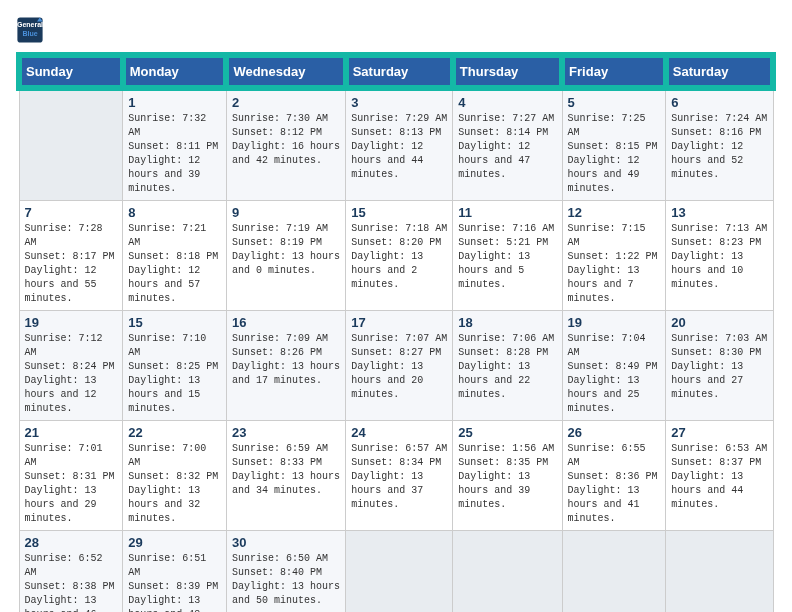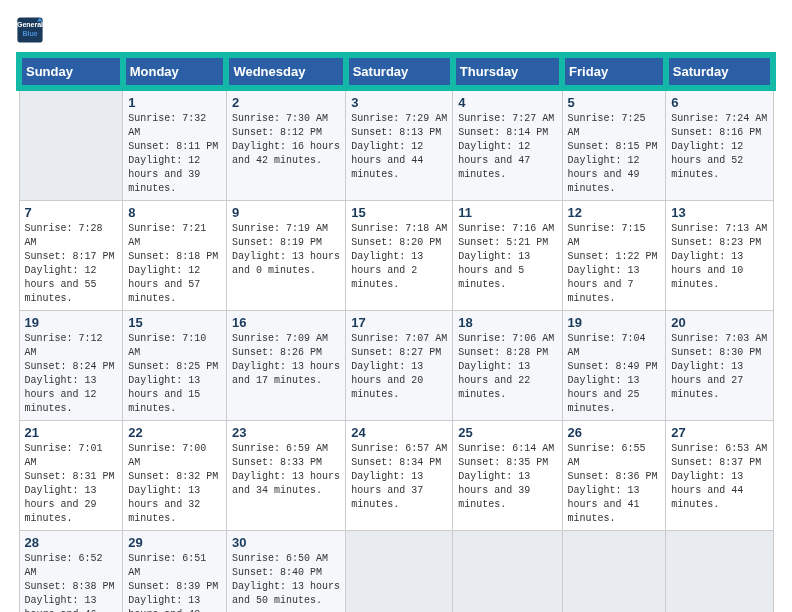--- a/index.html
+++ b/index.html
@@ -310,21 +310,21 @@
           <span class="day-number">24</span>
         <div class="day-info">
           <span>Sunrise: 6:57 AM</span><br>
           <span>Sunset: 8:34 PM</span><br>
           <span>Daylight: 13 hours and 37 minutes.</span>
         </div>
         </td>
         <td>
           <span class="day-number">25</span>
         <div class="day-info">
-          <span>Sunrise: 6:14 AM</span><br>
+          <span>Sunrise: 1:56 AM</span><br>
           <span>Sunset: 8:35 PM</span><br>
           <span>Daylight: 13 hours and 39 minutes.</span>
         </div>
         </td>
         <td>
           <span class="day-number">26</span>
         <div class="day-info">
           <span>Sunrise: 6:55 AM</span><br>
           <span>Sunset: 8:36 PM</span><br>
           <span>Daylight: 13 hours and 41 minutes.</span>

